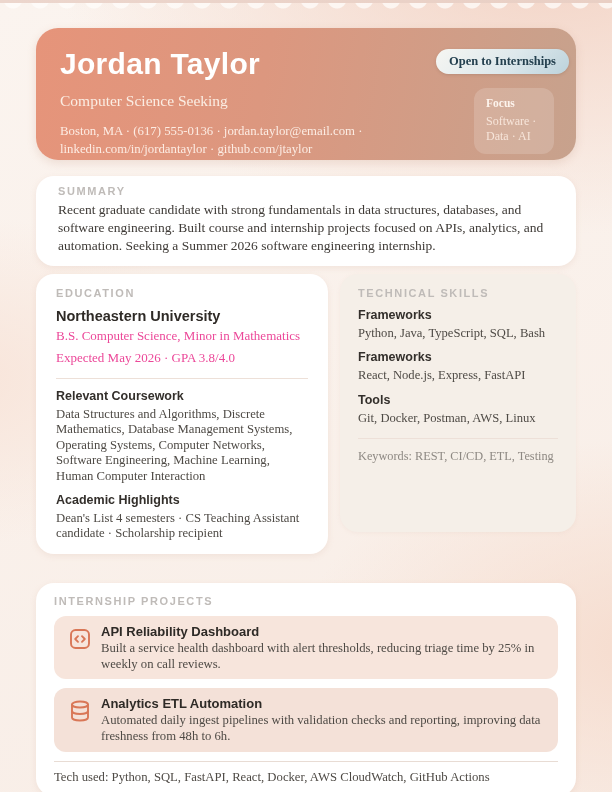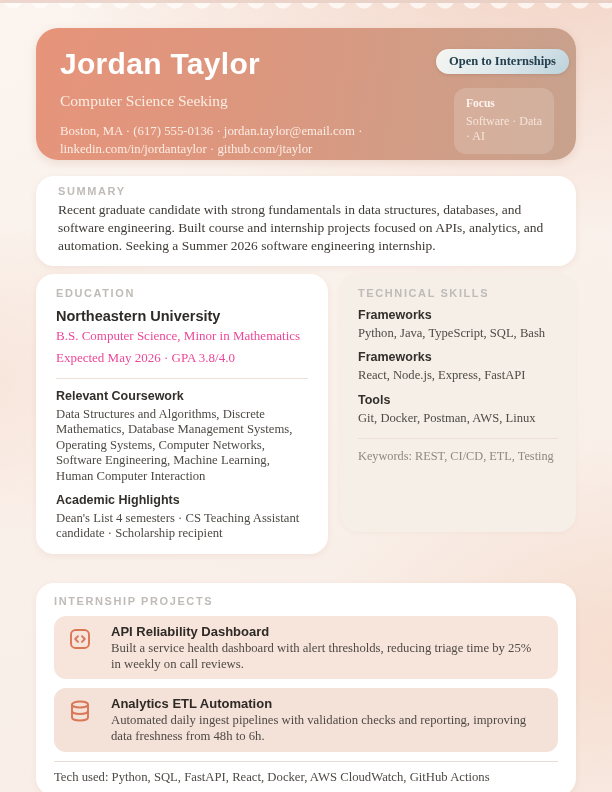--- a/index.html
+++ b/index.html
@@ -34,21 +34,21 @@
   .subtitle { font-size:15.5px; color:#FBEDE3; margin-bottom:13px; }
   .contact { font-size:12.8px; line-height:17.5px; color:rgba(255,243,235,0.92); max-width:392px; }
   .contact span { display:block; }
   .badge {
     position:absolute; top:21px; right:7px;
     background:linear-gradient(135deg, #F6F6F2 0%, #DDE8EC 55%, #BCD2DB 100%);
     border-radius:14px; padding:5px 13px;
     font-size:12.5px; font-weight:bold; color:#24404F;
     box-shadow:0 1px 3px rgba(120,90,75,0.25);
   }
-  .focus-box { position:absolute; top:60px; right:22px; width:100px;
+  .focus-box { position:absolute; top:60px; right:22px; width:80px;
     background:rgba(255,255,255,0.17); border-radius:12px; padding:9px 12px 10px; }
   .focus-label { font-weight:bold; font-size:11.5px; color:#FDF4ED; margin-bottom:5px; }
   .focus-items { font-size:12px; line-height:15px; color:#F7E5DA; }
 
   
   .card { background:#FFFFFF; border-radius:18px; box-shadow:0 2px 6px rgba(196,156,136,0.16); }
   .section-heading { font-family:"Liberation Sans", sans-serif; font-weight:bold;
     font-size:11px; letter-spacing:1.6px; color:#BFBBB8; }
 
   .summary-card { margin-top:16px; padding:9px 22px 10px; }
@@ -68,21 +68,21 @@
   .sub-label { font-family:"Liberation Sans", sans-serif; font-weight:bold;
     font-size:12.5px; color:#332F2B; margin-bottom:4px; }
   .body-sm { font-size:12.7px; line-height:15.6px; color:#4E4A45; }
   .mt8 { margin-top:8px; }
   .skill-group { margin-top:9px; }
   .skill-items { font-size:12.6px; line-height:15.5px; color:#4E4A45; margin-top:2px; }
   .keywords { font-size:12.3px; line-height:15px; color:#8E8983; }
 
   .projects-card { margin-top:29px; padding:12px 18px 11px; }
   .projects-card .section-heading { margin-bottom:9px; }
-  .project-item { display:flex; gap:19px; align-items:flex-start;
+  .project-item { display:flex; gap:9px; align-items:flex-start;
     background:#F7E5DC; border-radius:12px; padding:6px 14px 7px; margin-bottom:9px; }
   .project-item.alt { background:#F4E1D8; }
   .project-icon { width:24px; height:24px; color:#D97757; flex:none; margin-top:5px; }
   .project-icon svg { width:100%; height:100%; }
   .project-title { font-family:"Liberation Sans", sans-serif; font-weight:bold;
     font-size:13px; color:#2E2A26; line-height:16px; margin-top:2px; }
   .project-desc { font-size:12.7px; line-height:15.8px; color:#4E4A45; margin-top:1px; }
   .tech-line { border-top:1px solid #E8DCD4; margin-top:1px; padding-top:8px;
     font-size:12.7px; color:#4E4A45; }
 

